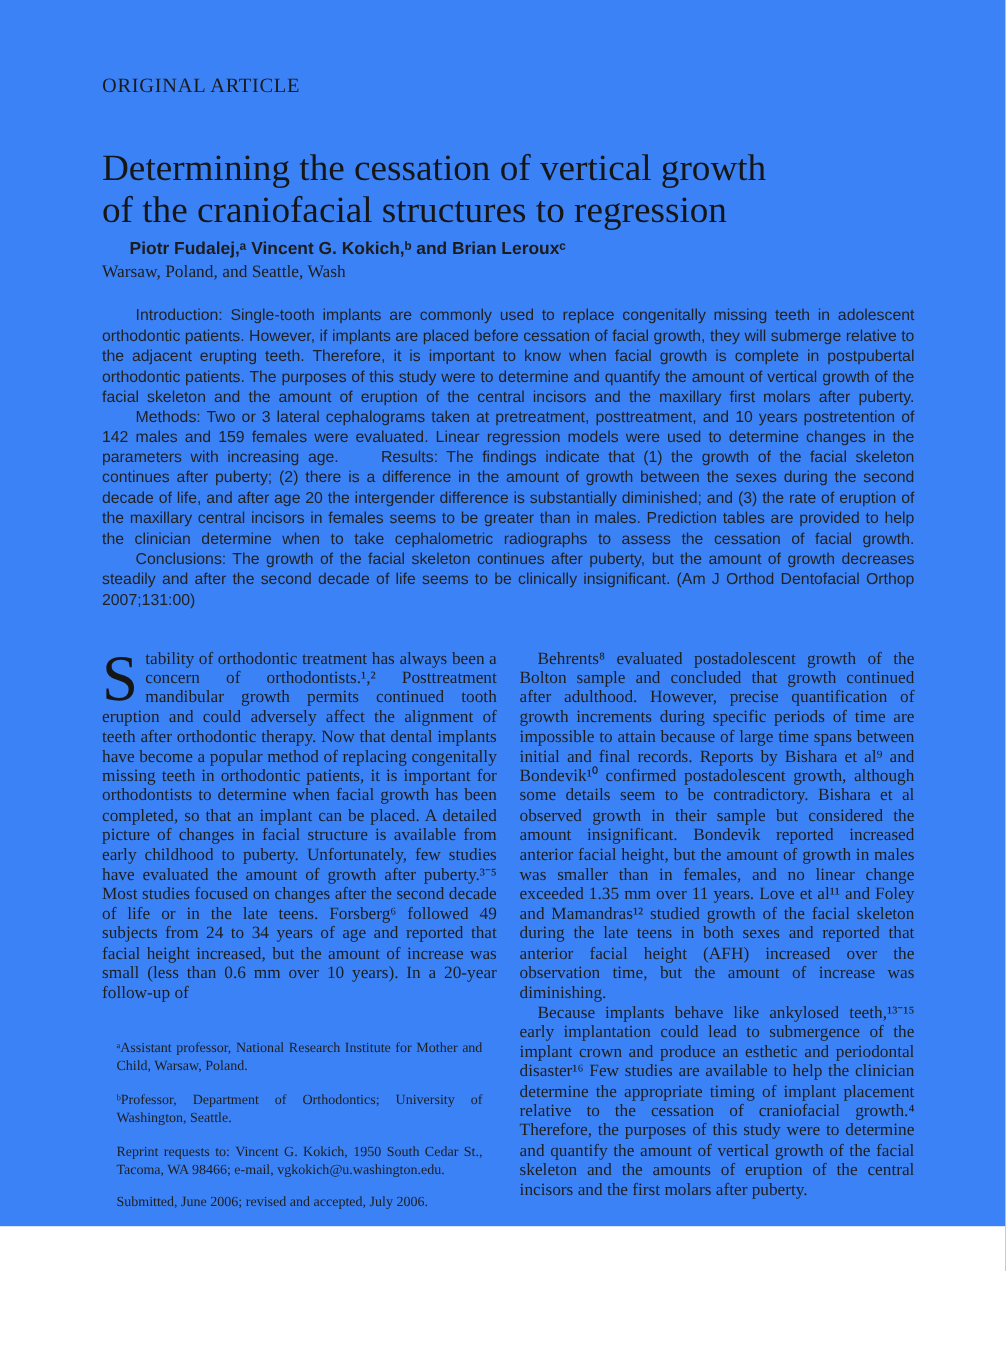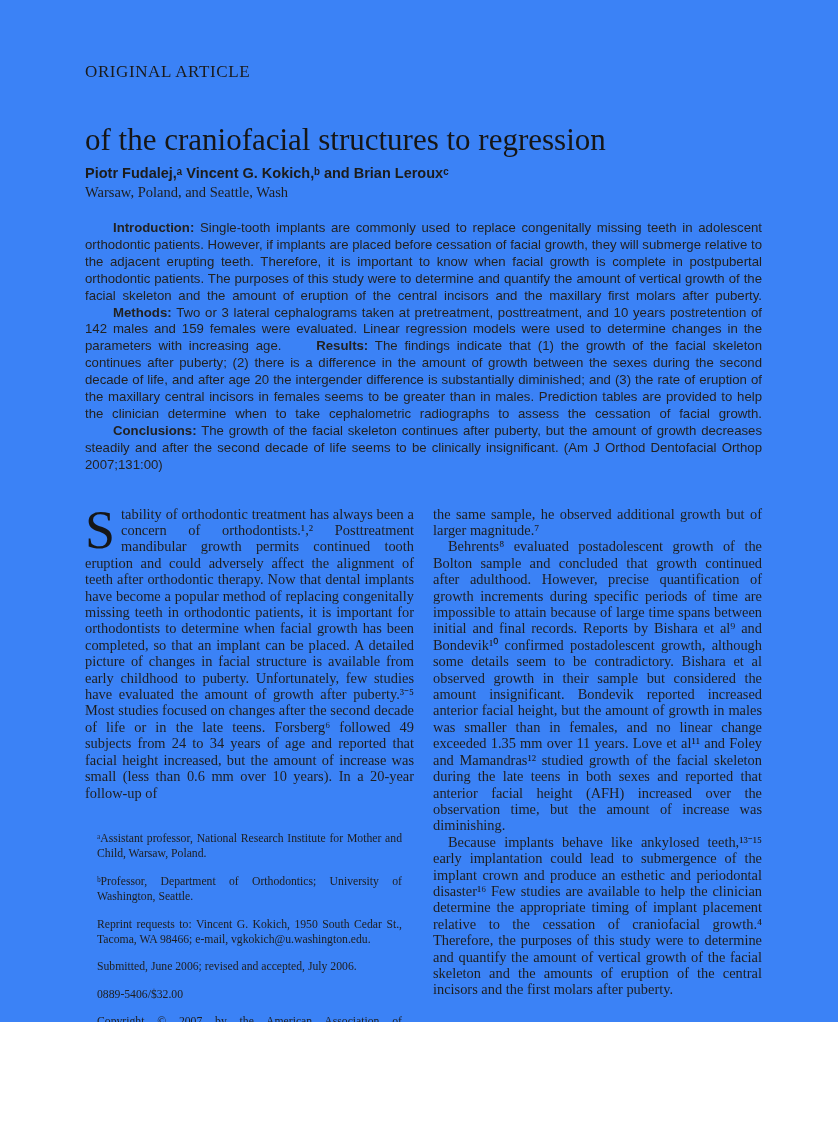--- a/index.html
+++ b/index.html
@@ -28,35 +28,36 @@
     color:#161616;
   }
   .title .tline{display:block;}
   .byline{
     margin-top:8px;
     font-family:"Liberation Sans", sans-serif;
     font-weight:700;
     font-size:14.5px;
     line-height:17px;
     color:#1c1c1c;
+    margin-left:23px;
   }
   .affiliation{
     margin-top:2px;
     font-size:14.5px;
     line-height:17px;
   }
   .abstract{
     margin:19px 0 0 0;
     font-family:"Liberation Sans", sans-serif;
     font-size:13.2px;
     line-height:16.9px;
     text-align:justify;
     color:#222;
   }
-  .abstract b{font-weight:700;padding-left:28px;}
+  .abstract b{font-weight:400;padding-left:28px;}
   .columns{
     margin-top:32px;
     display:flex;
     gap:19px;
   }
   .col{width:329px;}
   .para{
     margin:0;
     font-size:14.4px;
     line-height:16.4px;
@@ -86,20 +87,21 @@
   }
 </style>
 </head>
 <body>
 
 <div class="page">
 
   <div class="kicker">ORIGINAL ARTICLE</div>
 
   <h1 class="title">
+    <span class="tline">Determining the cessation of vertical growth</span>
     <span class="tline">of the craniofacial structures to regression</span>
   </h1>
 
   <div class="byline">Piotr Fudalej,ᵃ Vincent G. Kokich,ᵇ and Brian Lerouxᶜ</div>
   <div class="affiliation">Warsaw, Poland, and Seattle, Wash</div>
 
   <p class="abstract"><b>Introduction:</b> <span>Single-tooth implants are commonly used to replace congenitally missing teeth in adolescent orthodontic patients. However, if implants are placed before cessation of facial growth, they will submerge relative to the adjacent erupting teeth. Therefore, it is important to know when facial growth is complete in postpubertal orthodontic patients. The purposes of this study were to determine and quantify the amount of vertical growth of the facial skeleton and the amount of eruption of the central incisors and the maxillary first molars after puberty.</span> <b>Methods:</b> <span>Two or 3 lateral cephalograms taken at pretreatment, posttreatment, and 10 years postretention of 142 males and 159 females were evaluated. Linear regression models were used to determine changes in the parameters with increasing age.</span> <b>Results:</b> <span>The findings indicate that (1) the growth of the facial skeleton continues after puberty; (2) there is a difference in the amount of growth between the sexes during the second decade of life, and after age 20 the intergender difference is substantially diminished; and (3) the rate of eruption of the maxillary central incisors in females seems to be greater than in males. Prediction tables are provided to help the clinician determine when to take cephalometric radiographs to assess the cessation of facial growth.</span> <b>Conclusions:</b> <span>The growth of the facial skeleton continues after puberty, but the amount of growth decreases steadily and after the second decade of life seems to be clinically insignificant. (Am J Orthod Dentofacial Orthop 2007;131:00)</span></p>
 
   <div class="columns">
 
@@ -111,21 +113,20 @@
         <p>ᵇProfessor, Department of Orthodontics; University of Washington, Seattle.</p>
         <p>Reprint requests to: Vincent G. Kokich, 1950 South Cedar St., Tacoma, WA 98466; e-mail, vgkokich@u.washington.edu.</p>
         <p>Submitted, June 2006; revised and accepted, July 2006.</p>
         <p>0889-5406/$32.00</p>
         <p>Copyright © 2007 by the American Association of Orthodontists.</p>
         <p>doi:10.1016/j.ajodo.2006.07.022</p>
       </div>
     </div>
 
     <div class="col">
-      <p class="para">the same sample, he observed additional growth but of larger magnitude.⁷</p>
       <p class="para indent">Behrents⁸ evaluated postadolescent growth of the Bolton sample and concluded that growth continued after adulthood. However, precise quantification of growth increments during specific periods of time are impossible to attain because of large time spans between initial and final records. Reports by Bishara et al⁹ and Bondevik¹⁰ confirmed postadolescent growth, although some details seem to be contradictory. Bishara et al observed growth in their sample but considered the amount insignificant. Bondevik reported increased anterior facial height, but the amount of growth in males was smaller than in females, and no linear change exceeded 1.35 mm over 11 years. Love et al¹¹ and Foley and Mamandras¹² studied growth of the facial skeleton during the late teens in both sexes and reported that anterior facial height (AFH) increased over the observation time, but the amount of increase was diminishing.</p>
       <p class="para indent">Because implants behave like ankylosed teeth,¹³⁻¹⁵ early implantation could lead to submergence of the implant crown and produce an esthetic and periodontal disaster¹⁶ Few studies are available to help the clinician determine the appropriate timing of implant placement relative to the cessation of craniofacial growth.⁴ Therefore, the purposes of this study were to determine and quantify the amount of vertical growth of the facial skeleton and the amounts of eruption of the central incisors and the first molars after puberty.</p>
     </div>
 
   </div>
 
   <div class="pageno">S59</div>
 
 </div>
 

